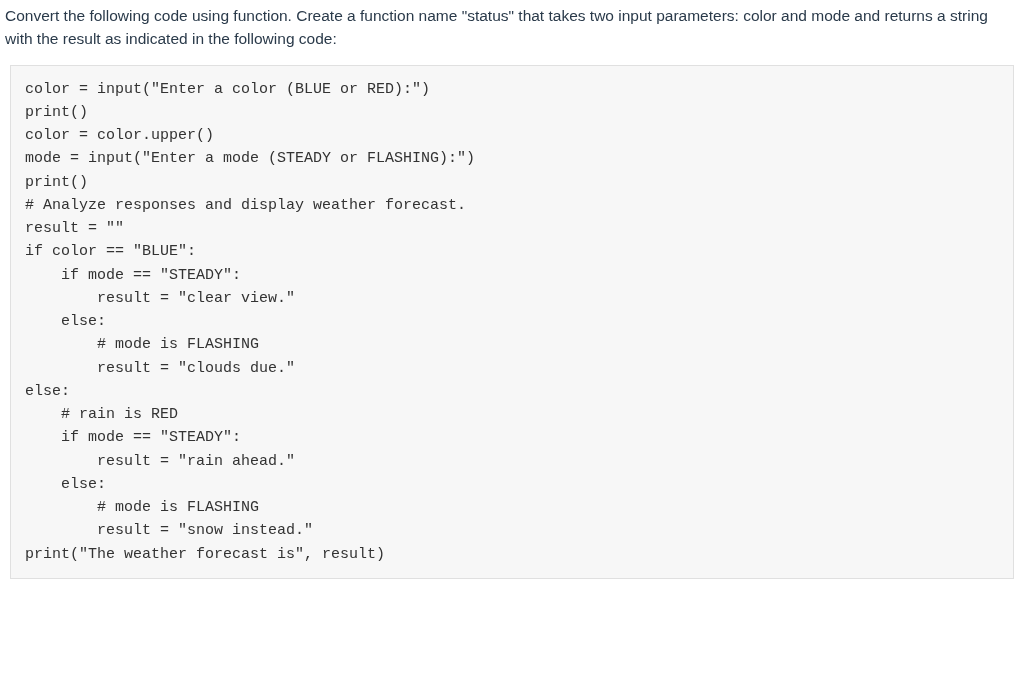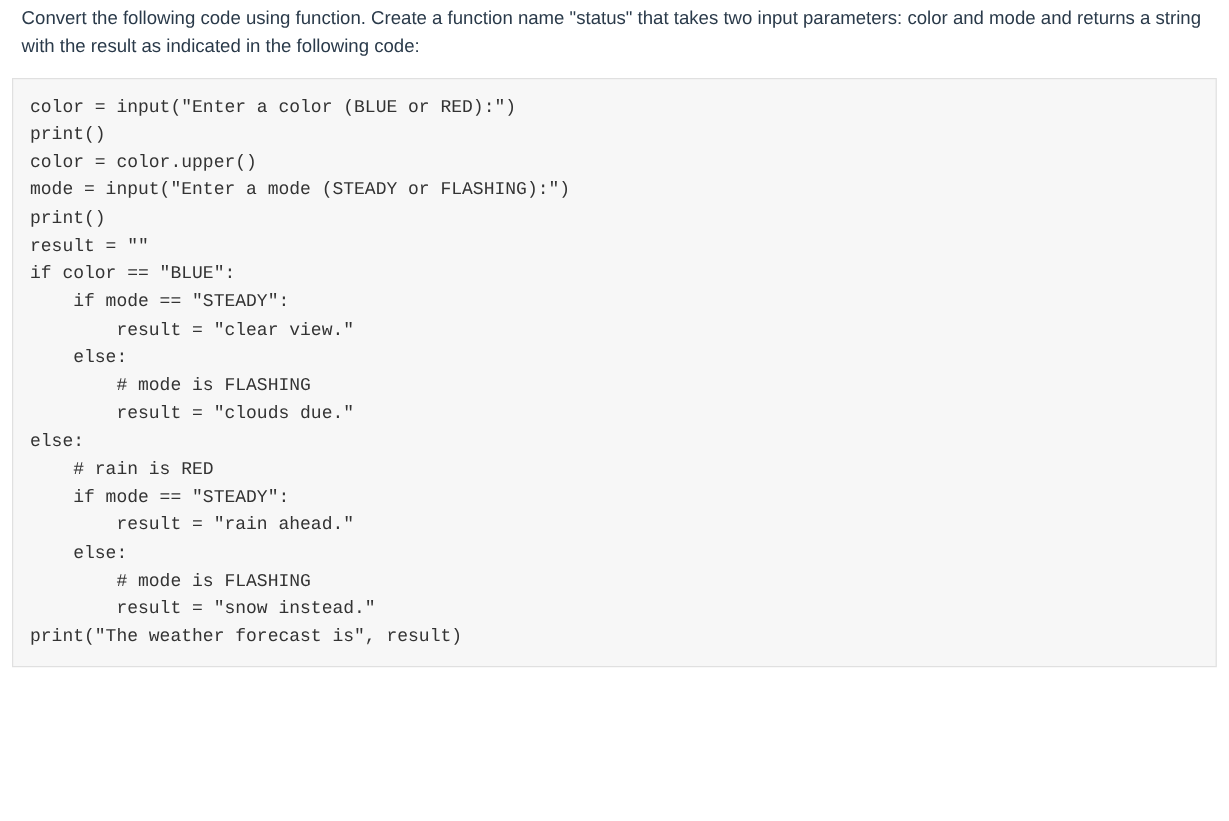--- a/index.html
+++ b/index.html
@@ -12,21 +12,21 @@
     background: #ffffff;
     padding: 0;
     width: 1024px;
     height: 684px;
     overflow: hidden;
   }
   .instructions {
     color: #2a3a4a;
     font-size: 15.5px;
     line-height: 1.5;
-    padding: 4px 10px 14px 18px;
+    padding: 4px 10px 14px 5px;
   }
   .code-block {
     background: #f7f7f7;
     border: 1px solid #e0e0e0;
     margin: 0 10px 10px 10px;
     padding: 12px 14px 12px 14px;
   }
   .code-line {
     font-family: "Courier New", Courier, monospace;
     font-size: 15px;
@@ -39,20 +39,21 @@
 <body>
 
 <div class="instructions">Convert the following code using function. Create a function name "status" that takes two input parameters: color and mode and returns a string with the result as indicated in the following code:</div>
 
 <div class="code-block">
   <div class="code-line">color = input("Enter a color (BLUE or RED):")</div>
   <div class="code-line">print()</div>
   <div class="code-line">color = color.upper()</div>
   <div class="code-line">mode = input("Enter a mode (STEADY or FLASHING):")</div>
   <div class="code-line">print()</div>
+  <div class="code-line"># Analyze responses and display weather forecast.</div>
   <div class="code-line">result = ""</div>
   <div class="code-line">if color == "BLUE":</div>
   <div class="code-line">    if mode == "STEADY":</div>
   <div class="code-line">        result = "clear view."</div>
   <div class="code-line">    else:</div>
   <div class="code-line">        # mode is FLASHING</div>
   <div class="code-line">        result = "clouds due."</div>
   <div class="code-line">else:</div>
   <div class="code-line">    # rain is RED</div>
   <div class="code-line">    if mode == "STEADY":</div>

